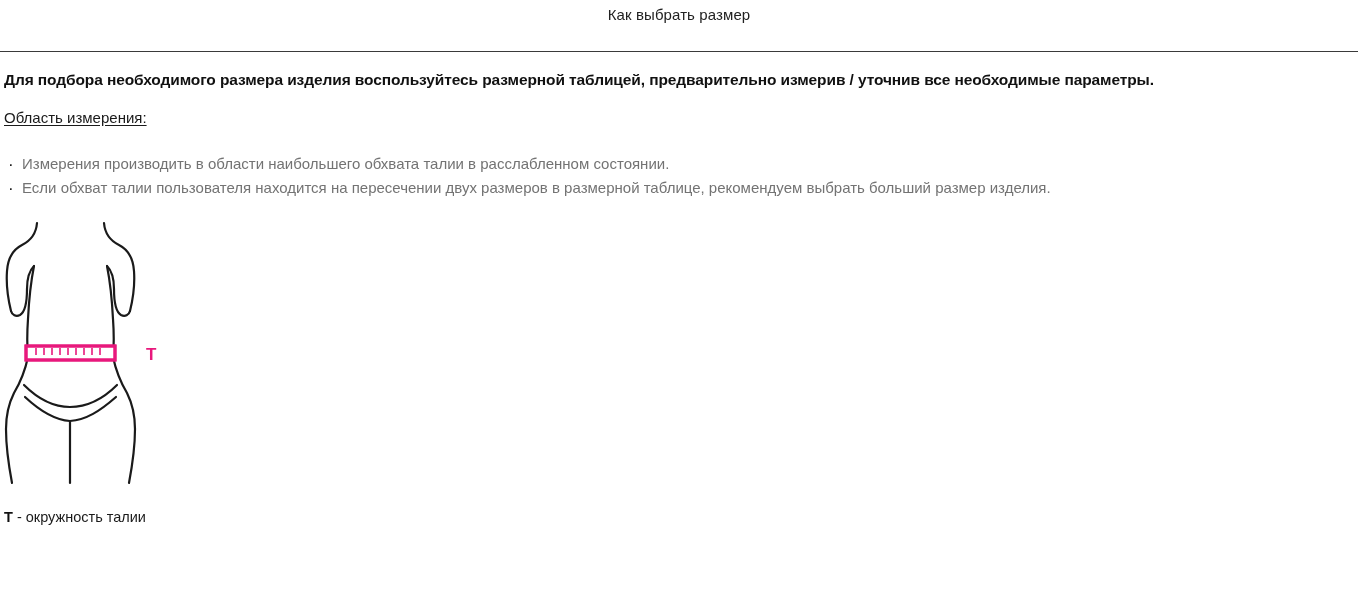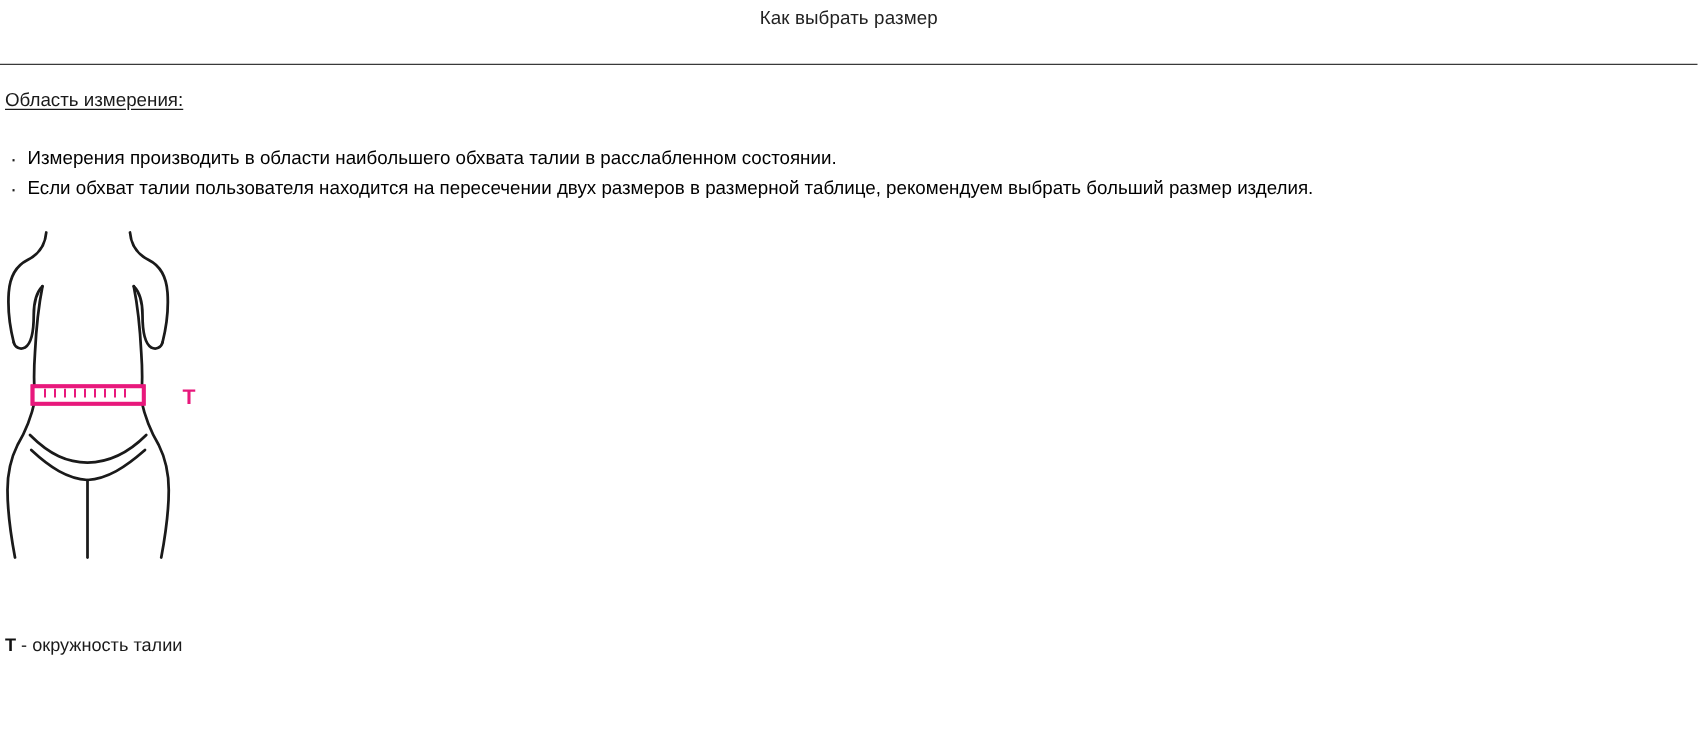--- a/index.html
+++ b/index.html
@@ -49,21 +49,21 @@
     text-underline-offset: 2px;
     display: inline-block;
   }
   .bullets {
     margin: 8px 0 0 4px;
     padding: 0;
     list-style: none;
   }
   .bullets li {
     font-size: 15px;
-    color: #000000;
+    color: #737373;
     line-height: 1.62;
     padding-left: 18px;
     position: relative;
   }
   .bullets li::before {
     content: "·";
     position: absolute;
     left: 4px;
     top: -1px;
     font-size: 17px;
@@ -108,20 +108,21 @@
   }
 </style>
 </head>
 <body>
 
 <div class="page">
 
   <div class="doc-title">Как выбрать размер</div>
   <hr class="title-rule">
 
+  <p class="intro">Для подбора необходимого размера изделия воспользуйтесь размерной таблицей, предварительно измерив / уточнив все необходимые параметры.</p>
 
   <div>
     <span class="section-label">Область измерения:</span>
     <ul class="bullets">
       <li>Измерения производить в области наибольшего обхвата талии в расслабленном состоянии.</li>
       <li>Если обхват талии пользователя находится на пересечении двух размеров в размерной таблице, рекомендуем выбрать больший размер изделия.</li>
     </ul>
   </div>
 
   <div class="figure-wrap">

